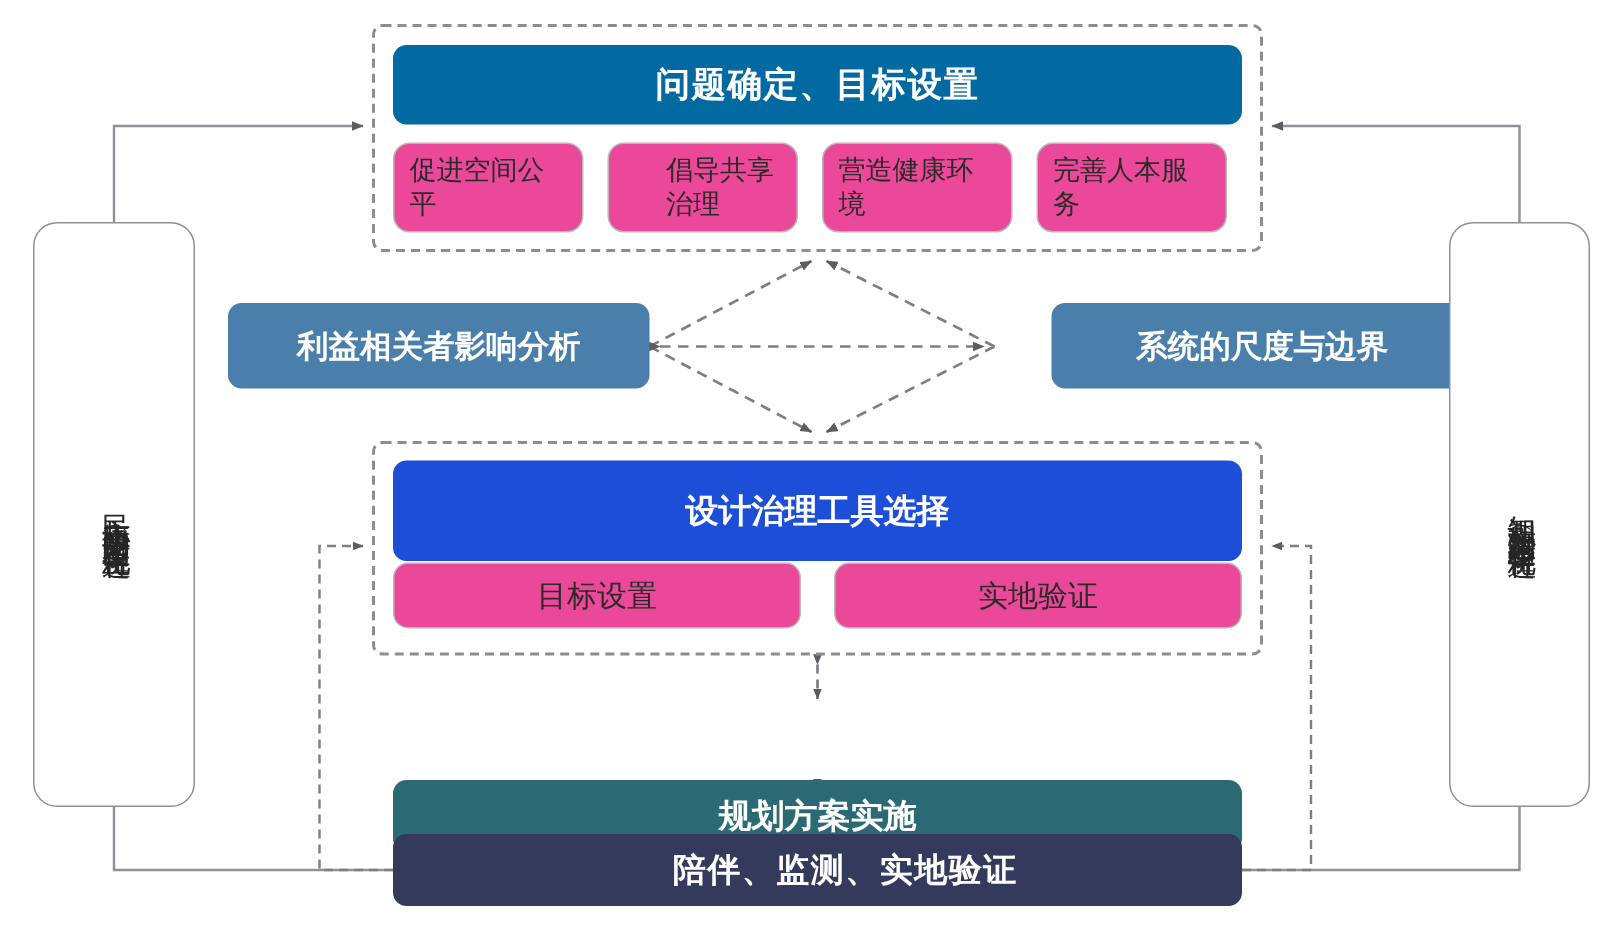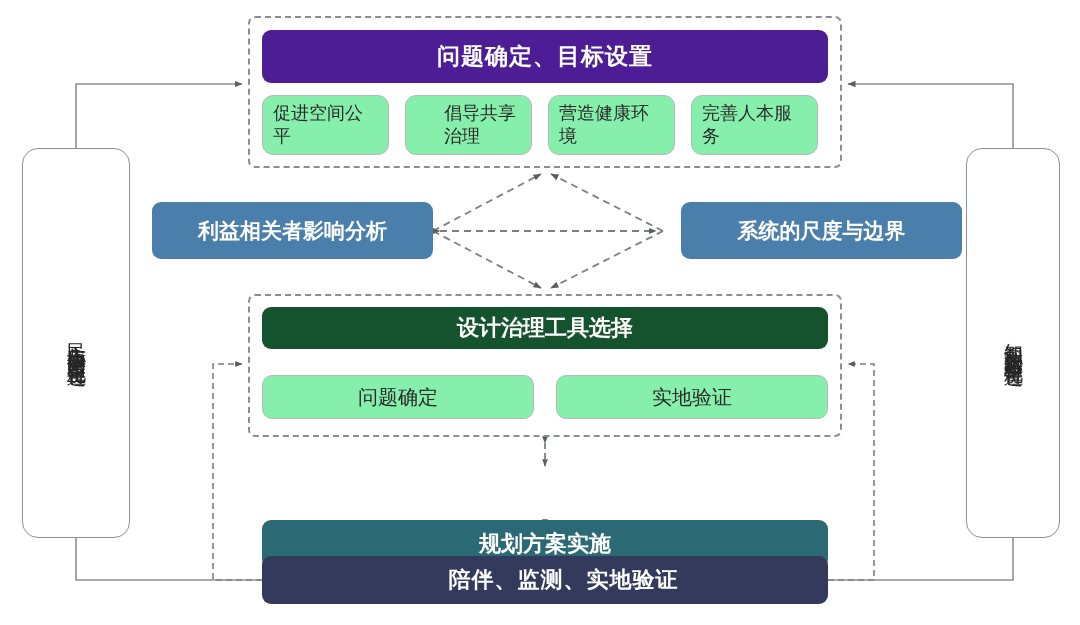--- a/index.html
+++ b/index.html
@@ -34,36 +34,36 @@
     align-items: center;
     justify-content: center;
     text-align: center;
     border-radius: 9px;
   }
   .node.solid {
     color: #ffffff;
     font-weight: bold;
   }
   .node.outline {
-    background: #86efac;
+    background: #ec4899;
     border: 1.4px solid #b6b9bd;
     color: #2a2a2a;
   }
   .dashedgroup {
     position: absolute;
     box-sizing: border-box;
     border: 2px dashed #8a8d91;
     border-radius: 7px;
     background: transparent;
   }
 
   
   #top-header {
     left: 262px; top: 30px; width: 566px; height: 53px;
-    background: #4c1d95;
+    background: #0369a1;
     font-size: 23px;
     letter-spacing: 1px;
   }
   .top-sub {
     top: 95px; width: 127px; height: 60px;
     font-size: 18px;
     line-height: 1.28;
     border-radius: 11px;
   }
   #top-sub-0 { left: 262px; }
@@ -73,29 +73,29 @@
   .top-sub .inner { padding: 0 10px; text-align: left; width: 100%; }
 
   #group-top { left: 248px; top: 16px; width: 594px; height: 152px; }
 
   #stakeholder {
     left: 152px; top: 202px; width: 281px; height: 57px;
     background: #4a7eab;
     font-size: 21px;
   }
   #boundary {
-    left: 681px; top: 202px; width: 281px; height: 57px;
+    left: 701px; top: 202px; width: 281px; height: 57px;
     background: #4a7eab;
     font-size: 21px;
   }
 
   #group-tools { left: 248px; top: 294px; width: 594px; height: 143px; }
   #tools-header {
-    left: 262px; top: 307px; width: 566px; height: 42px;
-    background: #14532d;
+    left: 262px; top: 307px; width: 566px; height: 67px;
+    background: #1d4ed8;
     font-size: 22px;
   }
   .tool-box {
     top: 375px; width: 272px; height: 44px;
     font-size: 20px;
     border-radius: 10px;
   }
   #tool-0 { left: 262px; }
   #tool-1 { left: 556px; }
 
@@ -207,21 +207,21 @@
   </div>
 
   <div id="stakeholder" class="node solid">利益相关者影响分析</div>
 
   <div id="boundary" class="node solid">系统的尺度与边界</div>
 
   <div id="group-tools" class="dashedgroup"></div>
 
   <div id="tools-header" class="node solid">设计治理工具选择</div>
 
-  <div id="tool-0" class="node outline tool-box">问题确定</div>
+  <div id="tool-0" class="node outline tool-box">目标设置</div>
   <div id="tool-1" class="node outline tool-box">实地验证</div>
 
   <div id="implement" class="node solid">规划方案实施</div>
 
   <div id="verify" class="node solid">陪伴、监测、实地验证</div>
 
   <div id="pillar-left" class="pillar">民主与协商的进步（民主化进程）</div>
 
   <div id="pillar-right" class="pillar">知识和方法的进步（科学化进程）</div>
 

